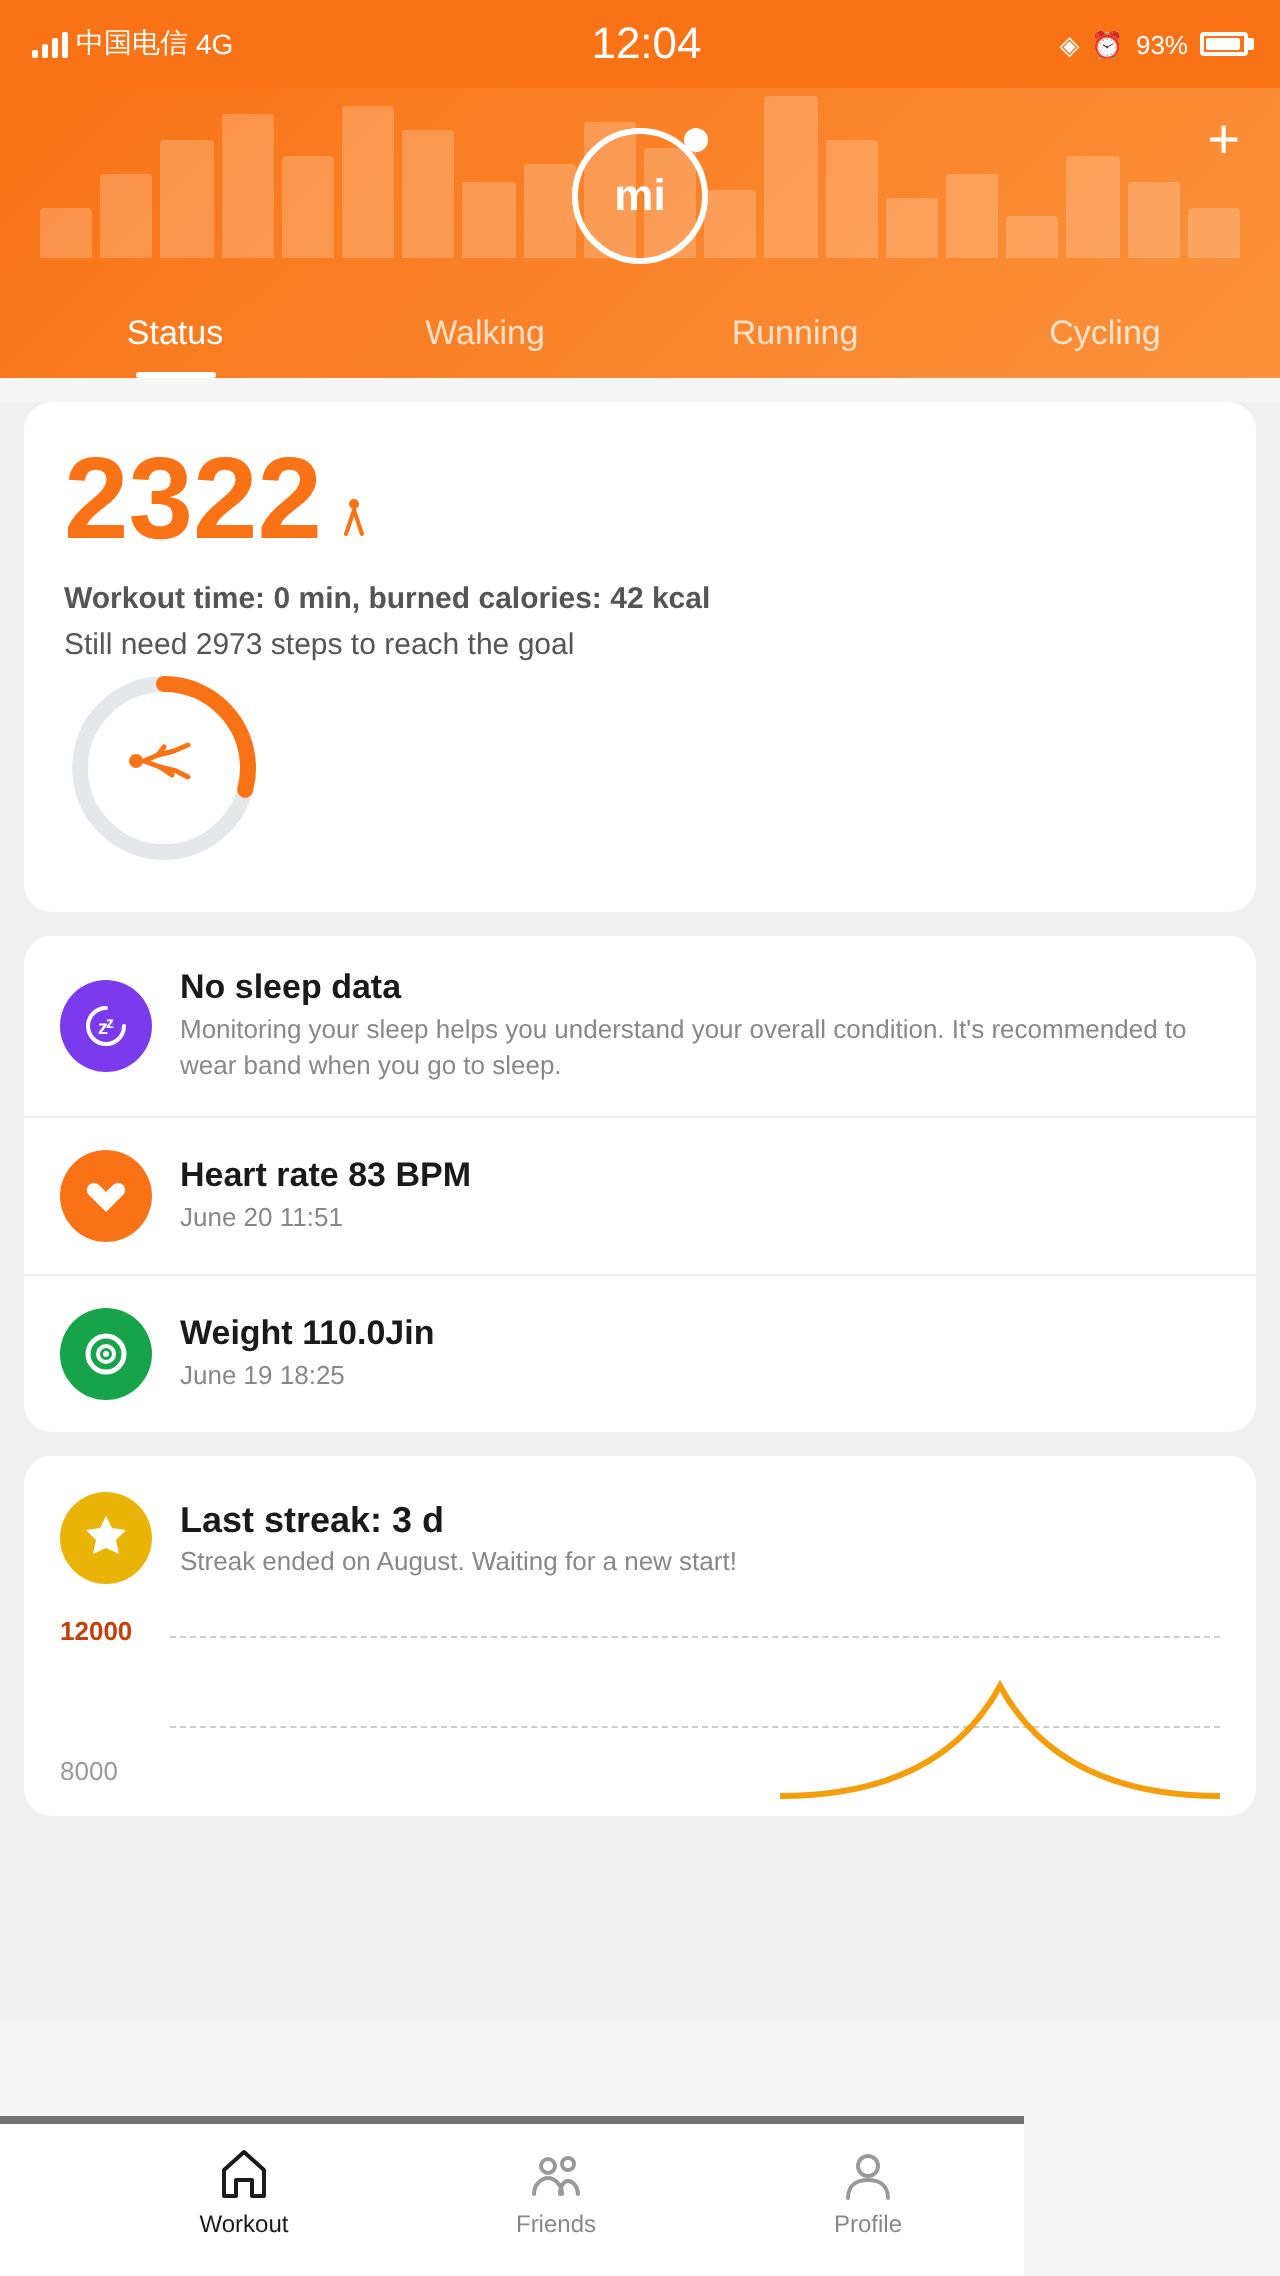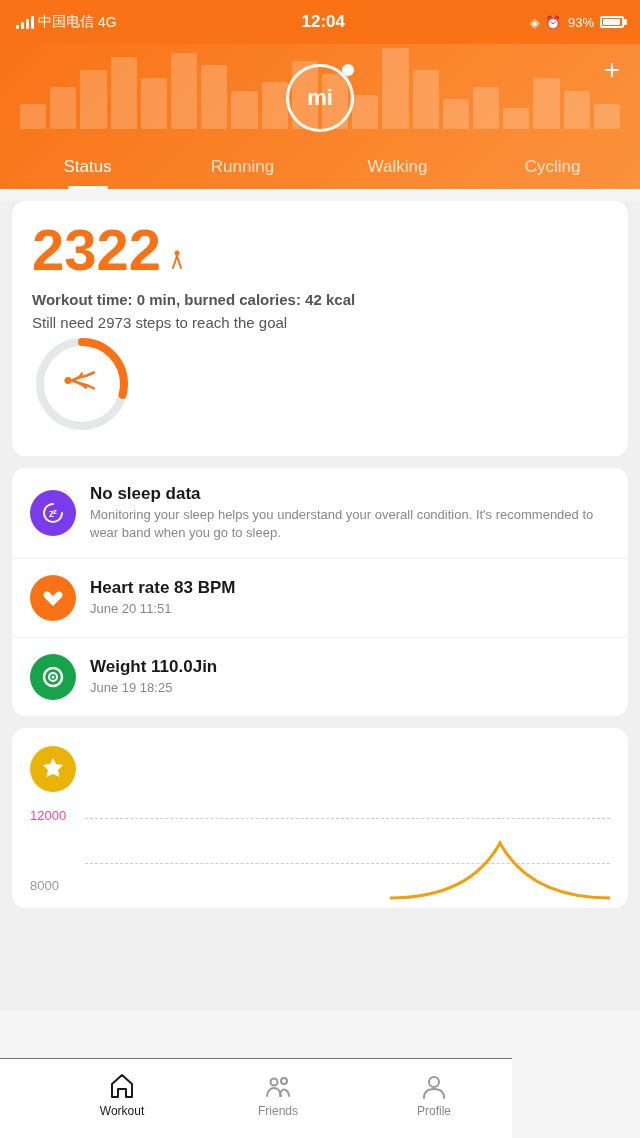--- a/index.html
+++ b/index.html
@@ -20,21 +20,21 @@
       background: #f97316;
       display: flex;
       align-items: center;
       justify-content: space-between;
       padding: 0 16px;
       color: white;
       font-size: 14px;
       font-weight: 500;
     }
     .status-bar-left { display: flex; align-items: center; gap: 4px; }
-    .status-bar-center { font-size: 17px; font-weight: 700; }
+    .status-bar-center { font-size: 22px; font-weight: 400; }
     .status-bar-right { display: flex; align-items: center; gap: 6px; font-size: 13px; }
     .signal-bars { display: flex; align-items: flex-end; gap: 2px; height: 14px; }
     .signal-bar { width: 3px; background: white; border-radius: 1px; }
 
     
     .header-area {
       width: 100%;
       background: linear-gradient(135deg, #f97316 0%, #fb923c 100%);
       padding-top: 10px;
       padding-bottom: 0;
@@ -293,21 +293,21 @@
     }
 
     
     .bottom-nav {
       position: fixed;
       bottom: 0;
       left: 0;
       width: 512px;
       height: 80px;
       background: white;
-      border-top: 1px solid #737373;
+      border-top: 4px solid #737373;
       display: flex;
       align-items: center;
       justify-content: space-around;
       z-index: 100;
       padding-left: 44px;
     }
     .nav-item {
       flex: 1;
       display: flex;
       flex-direction: column;
@@ -405,24 +405,24 @@
     <div class="mi-circle">
       <span>mi</span>
     </div>
   </div>
 
   <div class="tabs">
     <div class="tab active">
       <span>Status</span>
     </div>
     <div class="tab">
+      <span>Walking</span>
+    </div>
+    <div class="tab">
       <span>Running</span>
-    </div>
-    <div class="tab">
-      <span>Walking</span>
     </div>
     <div class="tab">
       <span>Cycling</span>
     </div>
   </div>
 </div>
 
 <div class="main-content">
 
   <div class="steps-card">
@@ -502,25 +502,29 @@
     </div>
   </div>
 
   <div class="streak-card">
     <div class="streak-header">
       <div class="streak-icon">
         <svg width="26" height="26" viewBox="0 0 26 26" fill="none">
           <path d="M13 2 L16 8 L23 9 L18 14 L19.5 21 L13 18 L6.5 21 L8 14 L3 9 L10 8 Z" fill="white"></path>
         </svg>
       </div>
+      <div class="streak-text">
+        <div class="streak-title">Last streak: 3 d</div>
+        <div class="streak-sub">Streak ended on August. Waiting for a new start!</div>
+      </div>
     </div>
 
     <div class="mini-chart">
       <div class="mini-chart-labels">
-        <div style="font-size:13px;color:#ec4899;">12000</div>
+        <div style="font-size:13px;color:#c2410c;font-weight:bold;">12000</div>
         <div style="font-size:13px;color:#999;margin-top:30px;">8000</div>
       </div>
       <div style="position:relative;margin-left:55px;height:90px;">
 
         <div style="position:absolute;top:5px;left:0;right:0;border-top:1px dashed #ccc;"></div>
         <div style="position:absolute;top:50px;left:0;right:0;border-top:1px dashed #ccc;"></div>
 
         <svg style="position:absolute;bottom:0;right:0;width:220px;height:80px;" viewBox="0 0 220 80" preserveAspectRatio="xMaxYMax meet">
           <path d="M0 75 Q80 75 110 20 Q140 75 220 75" fill="none" stroke="#f59e0b" stroke-width="3" stroke-linecap="round"></path>
         </svg>

